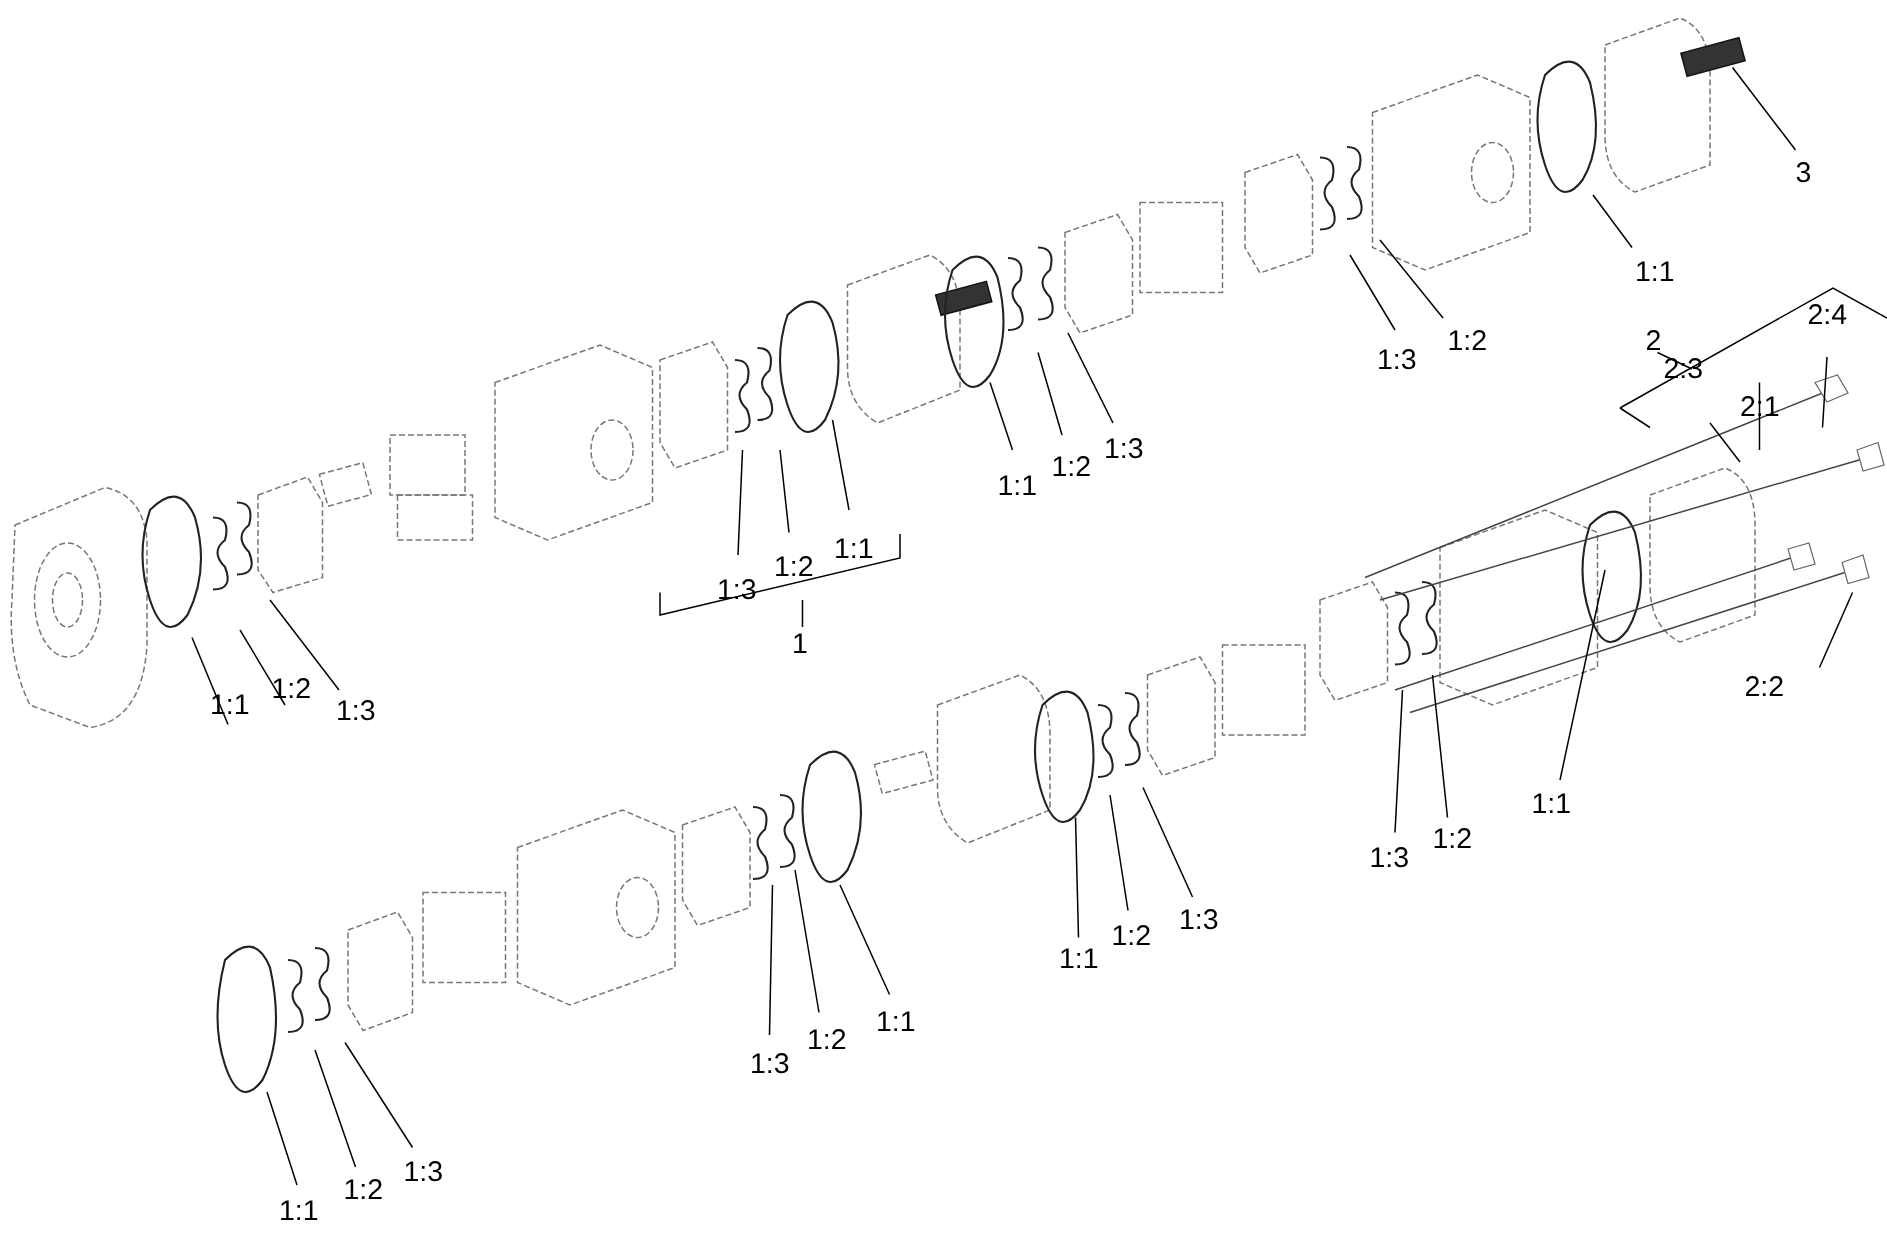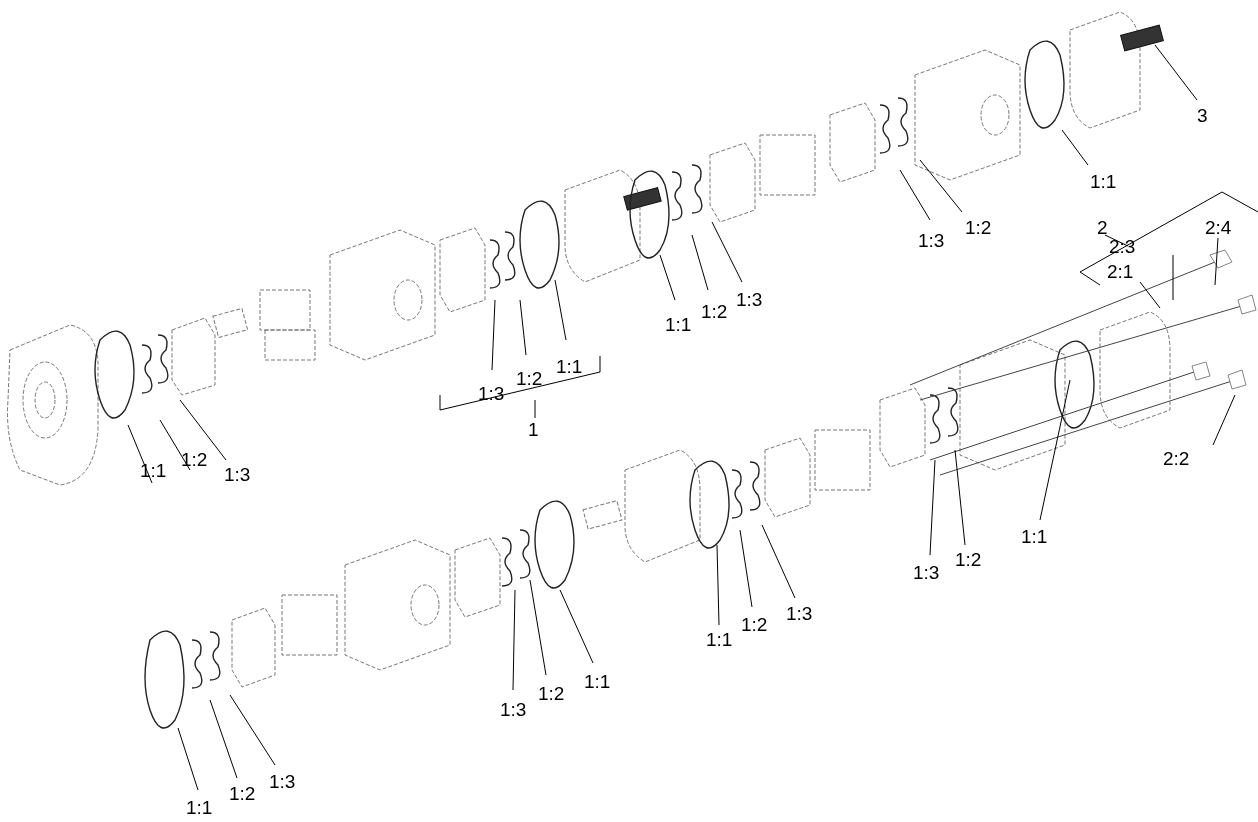--- a/index.html
+++ b/index.html
@@ -135,22 +135,22 @@
   <span class="lbl" style="left:556px;top:357px">1:1</span>
   <span class="lbl" style="left:665px;top:315px">1:1</span>
   <span class="lbl" style="left:701px;top:302px">1:2</span>
   <span class="lbl" style="left:736px;top:290px">1:3</span>
   <span class="lbl" style="left:918px;top:231px">1:3</span>
   <span class="lbl" style="left:965px;top:218px">1:2</span>
   <span class="lbl" style="left:1090px;top:172px">1:1</span>
   <span class="lbl" style="left:1197px;top:106px">3</span>
   <span class="lbl" style="left:1097px;top:218px">2</span>
   <span class="lbl" style="left:1109px;top:237px">2:3</span>
-  <span class="lbl" style="left:1205px;top:218px">2:4</span>
-  <span class="lbl" style="left:1107px;top:262px">2:1</span>
+  <span class="lbl" style="left:1205px;top:201px">2:4</span>
+  <span class="lbl" style="left:1160px;top:262px">2:1</span>
   <span class="lbl" style="left:1163px;top:449px">2:2</span>
   <span class="lbl" style="left:1021px;top:527px">1:1</span>
   <span class="lbl" style="left:913px;top:563px">1:3</span>
   <span class="lbl" style="left:955px;top:550px">1:2</span>
   <span class="lbl" style="left:140px;top:461px">1:1</span>
   <span class="lbl" style="left:181px;top:450px">1:2</span>
   <span class="lbl" style="left:224px;top:465px">1:3</span>
   <span class="lbl" style="left:706px;top:630px">1:1</span>
   <span class="lbl" style="left:741px;top:615px">1:2</span>
   <span class="lbl" style="left:786px;top:604px">1:3</span>

